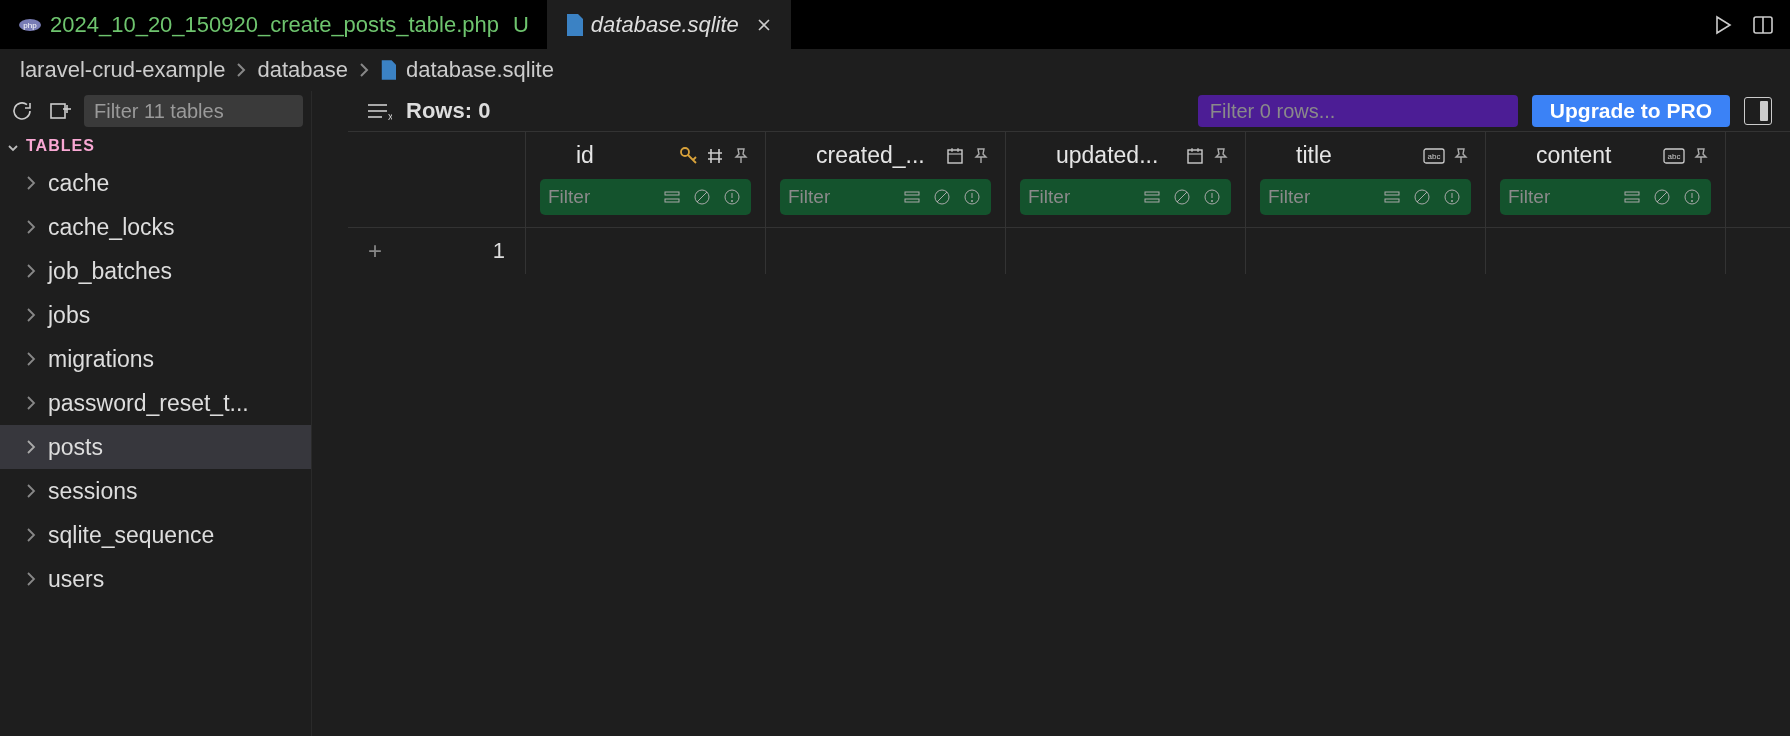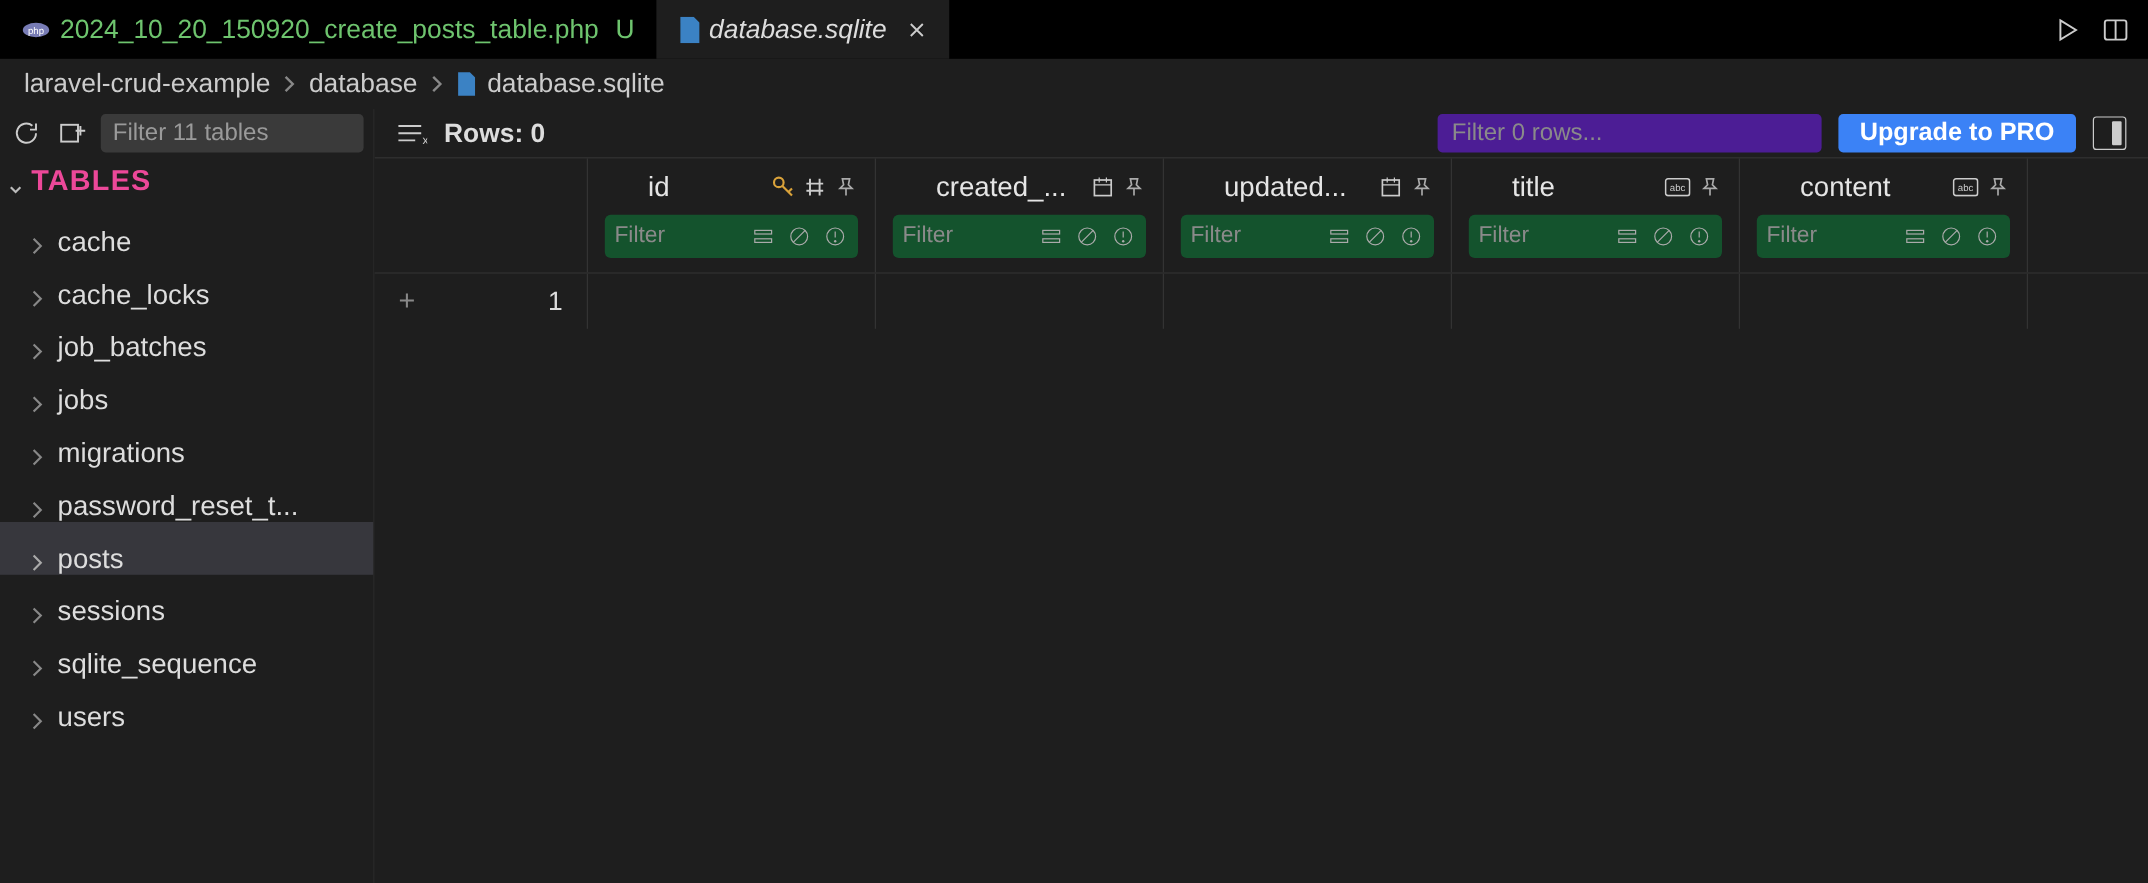--- a/index.html
+++ b/index.html
@@ -16,35 +16,35 @@
 .tab-actions { margin-left: auto; display: flex; align-items: center; gap: 14px; padding-right: 14px; }
 
 .icon-btn { display: inline-flex; align-items: center; justify-content: center; width: 26px; height: 26px; cursor: pointer; color: #ccc; }
 .icon-btn svg { stroke: currentColor; fill: none; stroke-width: 1.6; }
 
 
 .breadcrumb { display: flex; align-items: center; gap: 10px; height: 42px; padding: 0 20px; font-size: 22px; color: #ccc; }
 .breadcrumb .sep { color: #888; }
 
 
-.main { display: flex; height: calc(100% - 91px); }
+.main { display: flex; height: calc(100% - 91px); gap: 36px; }
 .sidebar { width: 312px; display: flex; flex-direction: column; border-right: 1px solid #2a2a2a; }
 .content { flex: 1; display: flex; flex-direction: column; overflow: hidden; }
 
 
 .side-tools { display: flex; align-items: center; height: 40px; gap: 10px; padding: 0 8px; }
 .side-tools .tool-icon { width: 28px; height: 28px; display: inline-flex; align-items: center; justify-content: center; color: #ccc; cursor: pointer; }
 .side-tools input { flex: 1; min-width: 0; height: 32px; background: #3a3a3a; border: none; outline: none; color: #ccc; font-size: 20px; padding: 0 10px; border-radius: 4px; }
 .side-tools input::placeholder { color: #9a9a9a; }
 
-.section-hdr { display: flex; align-items: flex-end; gap: 6px; padding: 6px 6px; font-size: 24px; letter-spacing: 1px; color: #ec4899; font-weight: 600; cursor: pointer; }
+.section-hdr { display: flex; align-items: flex-end; gap: 6px; padding: 6px 6px; font-size: 16px; letter-spacing: 1px; color: #f9a8d4; font-weight: 600; cursor: pointer; }
 .section-hdr svg { stroke: #bbb; }
 
 .table-list { display: flex; flex-direction: column; }
-.table-item { display: flex; align-items: flex-end; gap: 10px; height: 44px; padding: 0 10px 0 24px; font-size: 23px; color: #ddd; cursor: pointer; white-space: nowrap; overflow: hidden; text-overflow: ellipsis; }
+.table-item { display: flex; align-items: center; gap: 10px; height: 44px; padding: 0 10px 0 24px; font-size: 23px; color: #ddd; cursor: pointer; white-space: nowrap; overflow: hidden; text-overflow: ellipsis; }
 .table-item.selected { background: #37373d; }
 .table-item svg { flex-shrink: 0; }
 
 
 .content-tools { display: flex; align-items: center; height: 40px; gap: 14px; padding: 0 18px; }
 .rows-label { font-size: 22px; color: #ddd; font-weight: 600; }
 .spacer { flex: 1; }
 .filter-rows { width: 320px; height: 32px; background: #4c1d95; border: none; outline: none; color: #ccc; font-size: 20px; padding: 0 12px; border-radius: 4px; }
 .filter-rows::placeholder { color: #8a8a8a; }
 .upgrade-btn { height: 32px; padding: 0 18px; background: #3b82f6; color: #fff; font-size: 21px; font-weight: 600; border: none; border-radius: 4px; cursor: pointer; }

